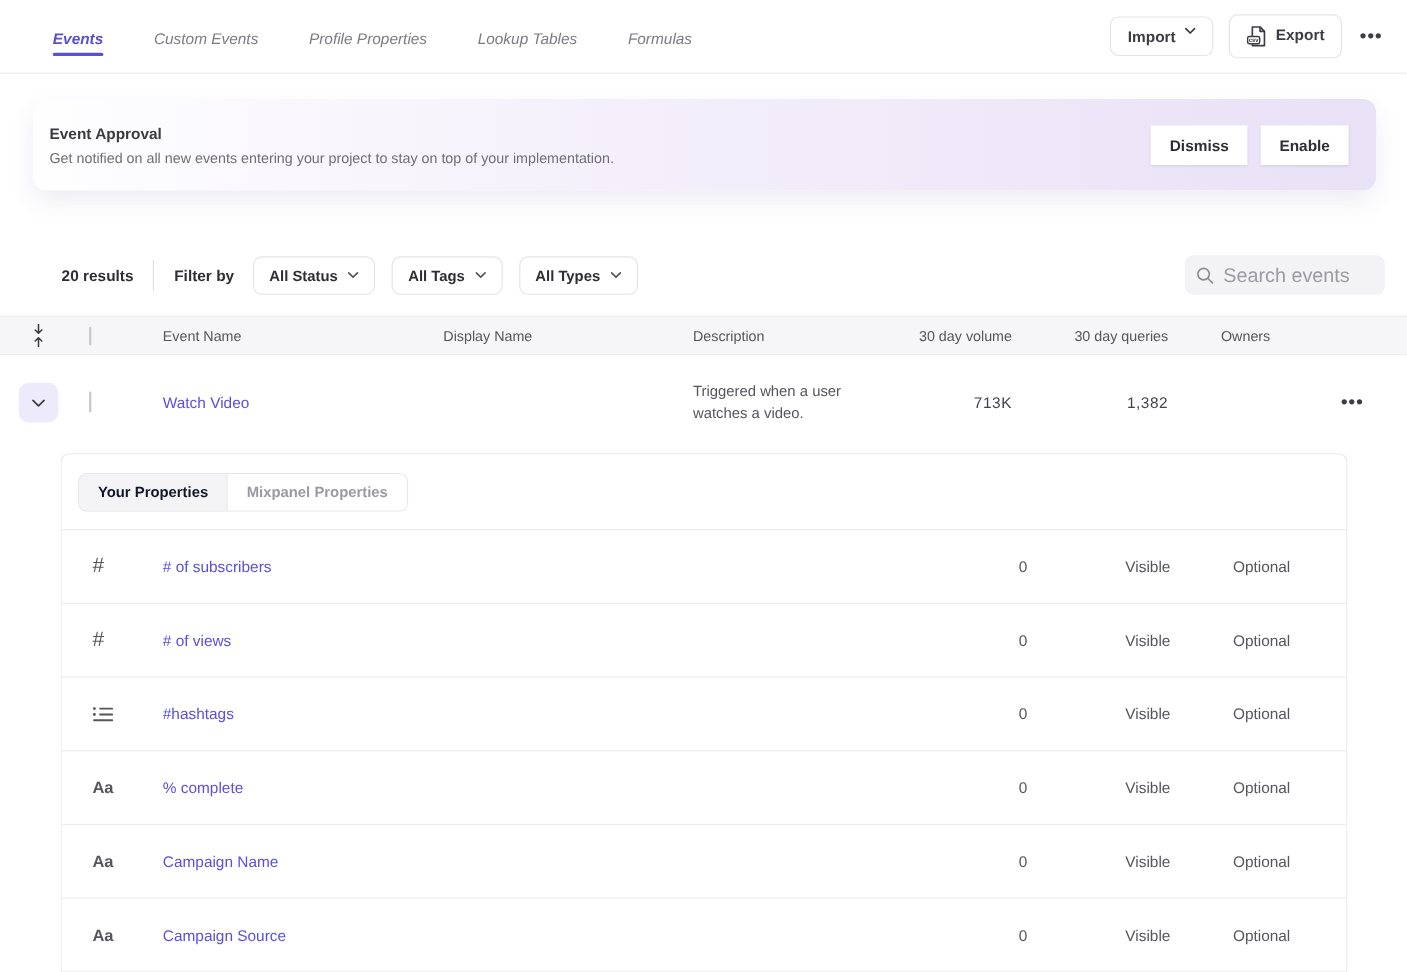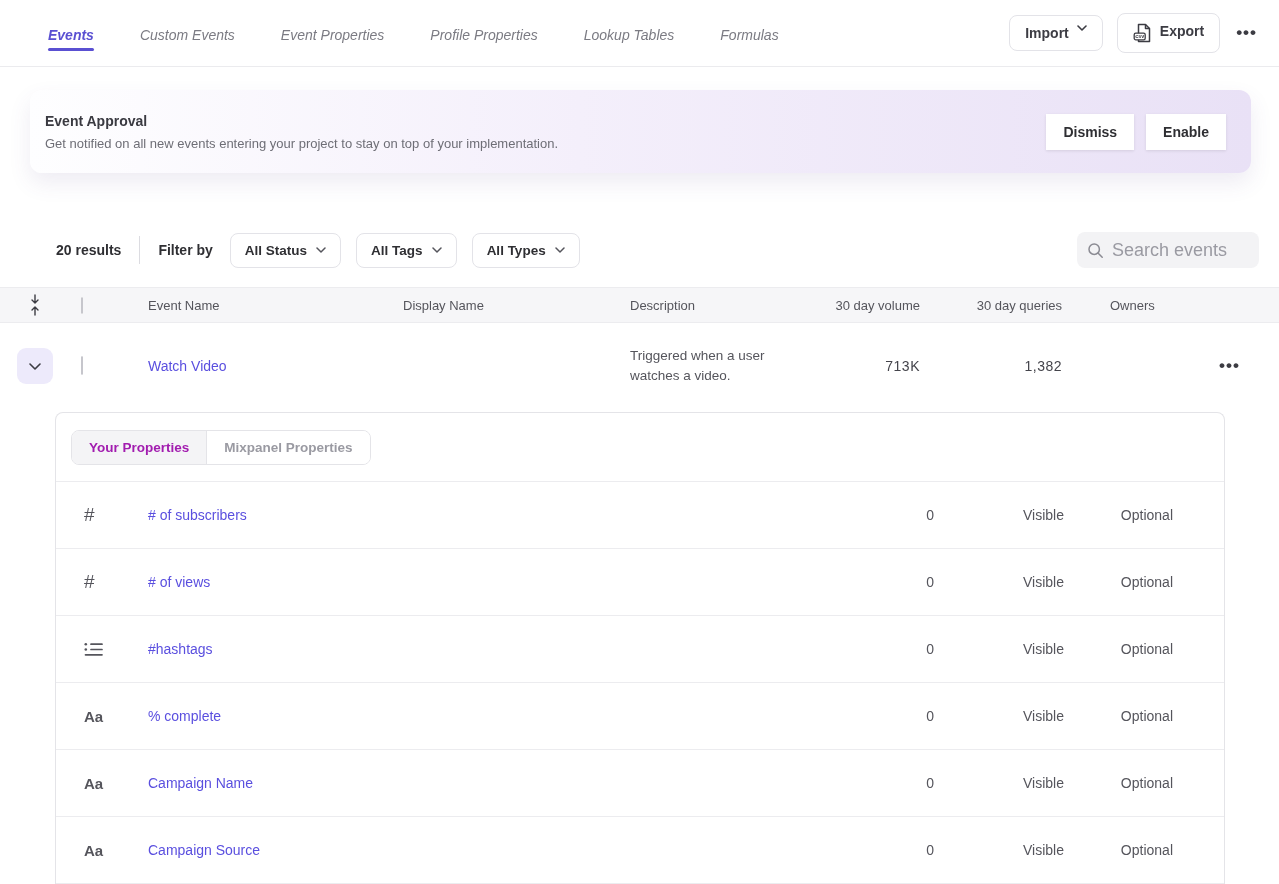--- a/index.html
+++ b/index.html
@@ -55,38 +55,37 @@
                 justify-content:center; cursor:pointer; }
   .event-link { color:#5a4fdf; font-size:14px; padding-left:20px; cursor:pointer; }
   .event-desc { padding-left:20px; font-size:13.5px; color:#55555c; line-height:20px; max-width:185px; }
   .metric { font-size:14px; color:#44444b; font-variant-numeric:tabular-nums; letter-spacing:.5px; }
 
   
   .panel { margin:3px 54px 0 55px; border:1px solid #e4e4e8; border-bottom:none; border-radius:8px 8px 0 0; background:#fff; }
   .panel-tabs-wrap { padding:17px 15px 16px; border-bottom:1px solid #ececef; }
   .seg-control { display:inline-flex; border:1px solid #e4e4e8; border-radius:8px; overflow:hidden; }
   .seg { padding:9px 17px; font-size:13.5px; font-weight:700; cursor:pointer; background:#fff; color:#9a9aa2; }
-  .seg.active { background:#f4f4f6; color:#a21caf; border-right:1px solid #e4e4e8;text-align:center; }
+  .seg.active { background:#f4f4f6; color:#0f172a; border-right:1px solid #e4e4e8;text-align:center; }
   .prop-row { display:grid; grid-template-columns:92px 666px 120px 130px 109px 53px; align-items:center; height:67px;
               border-bottom:1px solid #ececef; }
   .prop-icon { padding-left:28px; color:#55555c; display:flex; align-items:center; }
   .icon-number { font-size:19px; color:#55555c; }
   .icon-text { font-size:15px; font-weight:600; color:#55555c; }
   .prop-link { color:#5a4fdf; font-size:14px; cursor:pointer; justify-self:start; }
   .prop-count, .prop-vis, .prop-req { font-size:14px; color:#55555c; text-align:right; }
   svg { display:block; }
 </style>
 </head>
 <body>
 
 <header class="topnav">
   <nav class="tabs" id="nav-tabs">
       <span class="tab active">Events</span>
       <span class="tab">Custom Events</span>
-      <span class="tab">Event Properties</span>
       <span class="tab">Profile Properties</span>
       <span class="tab">Lookup Tables</span>
       <span class="tab">Formulas</span>
     </nav>
   <div class="nav-actions">
     <button class="btn">
       <span>Import</span>
       <span>
         <svg width="10" height="6" viewBox="0 0 10 6">
             <path d="M1 1l4 4 4-4" stroke="#3c3c43" stroke-width="1.6" fill="none" stroke-linecap="round" stroke-linejoin="round"></path>

